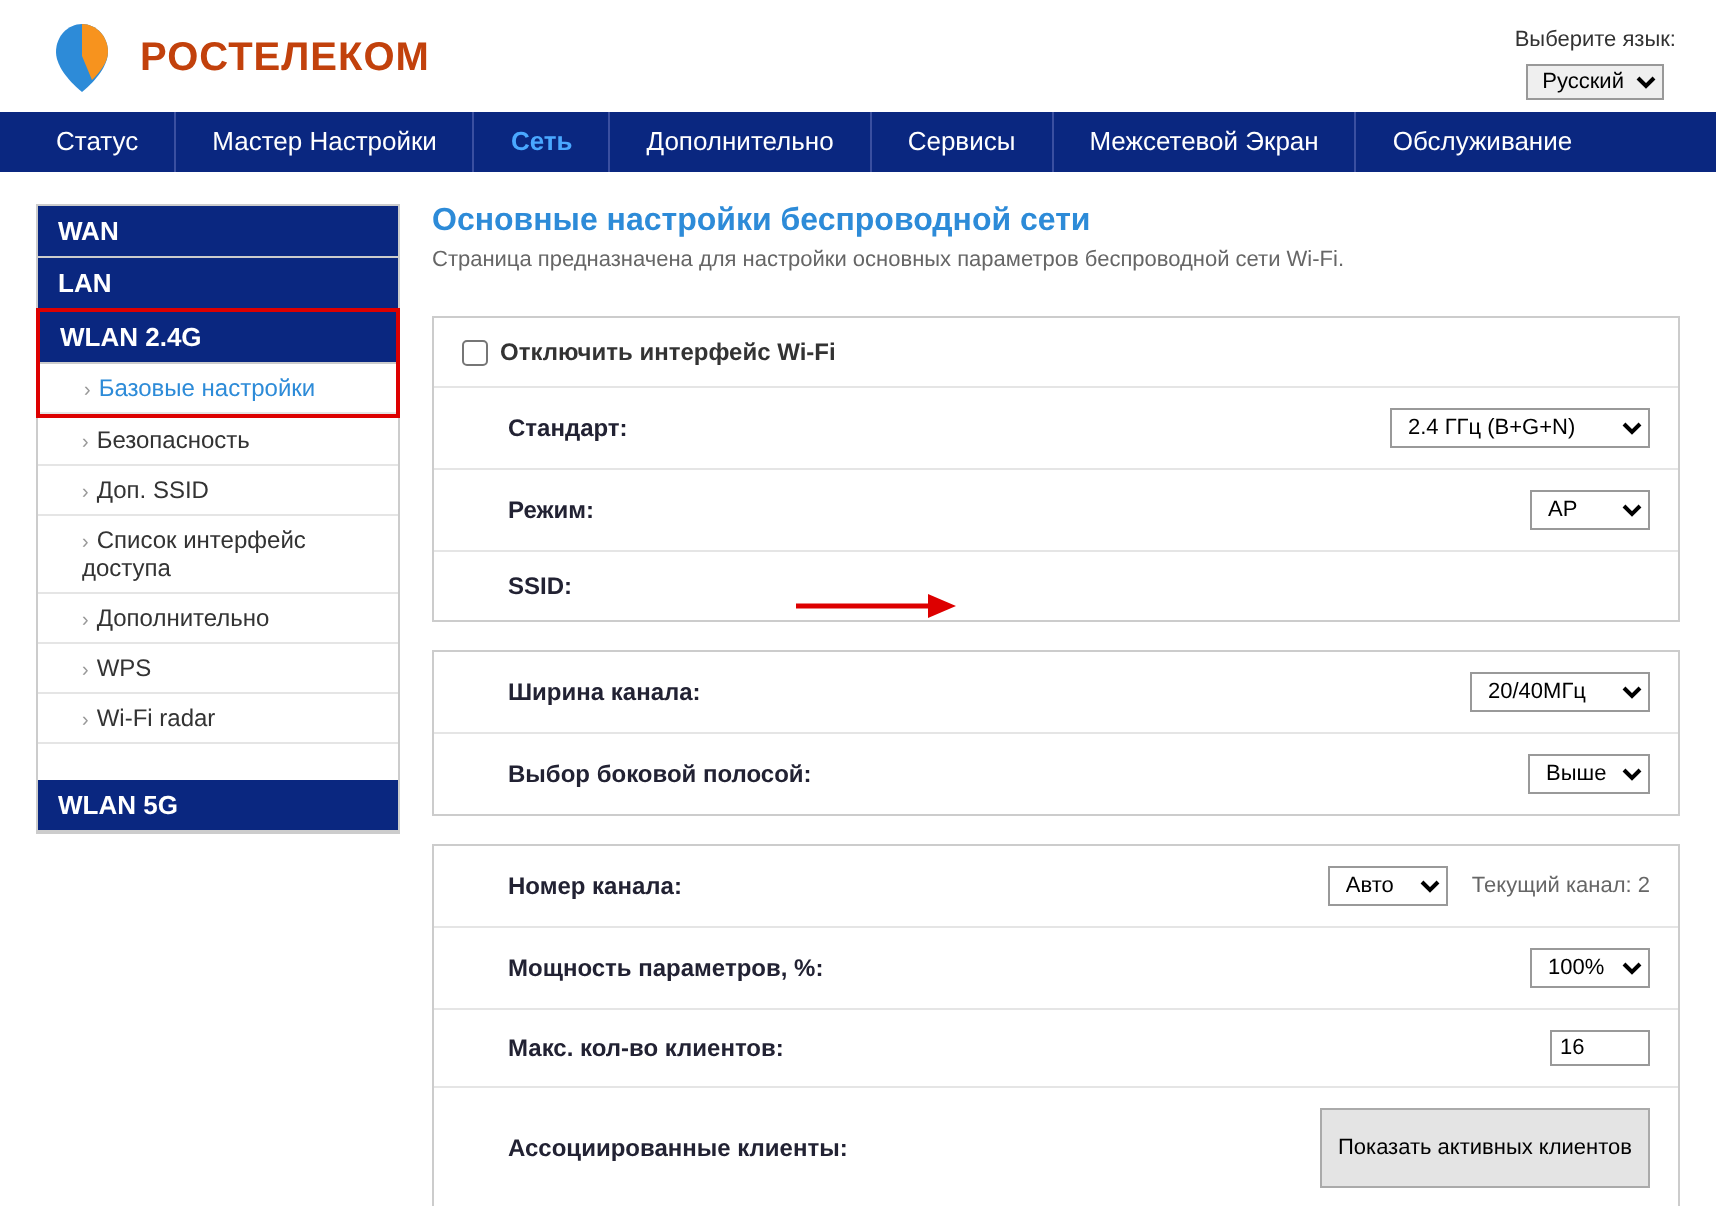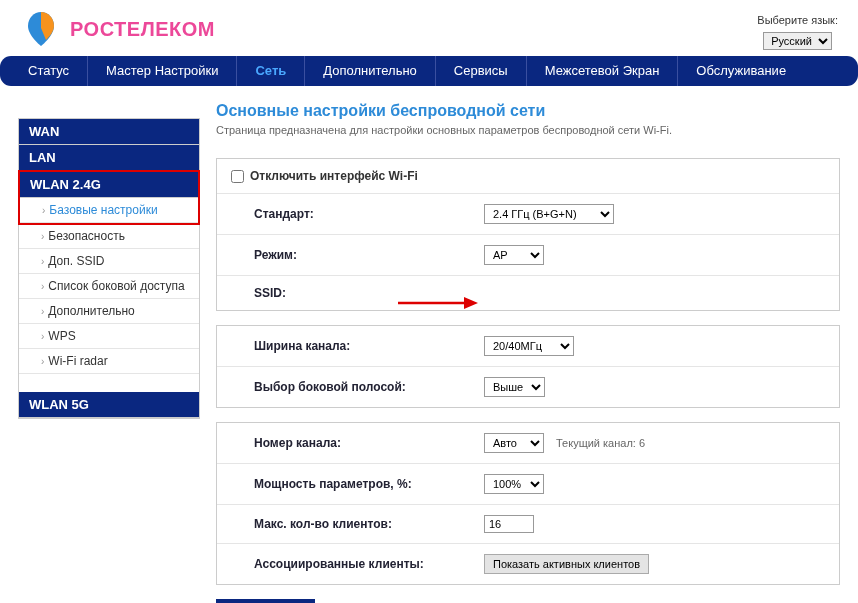--- a/index.html
+++ b/index.html
@@ -1,59 +1,59 @@
 <!DOCTYPE html>
 <html><head>
 <meta charset="utf-8">
 <style>
   * { box-sizing: border-box; margin: 0; padding: 0; }
   body { font-family: Arial, sans-serif; font-size: 12px; background: #fff; color: #333; width: 858px; }
   
   .header { display: flex; justify-content: space-between; align-items: flex-start; padding: 8px 20px 0 20px; }
   .logo-wrap { display: flex; align-items: center; gap: 8px; }
   .logo-icon { width: 42px; height: 42px; }
-  .logo-text { font-size: 20px; font-weight: bold; color: #ec4899; letter-spacing: 0.5px; }
+  .logo-text { font-size: 20px; font-weight: bold; color: #c2410c; letter-spacing: 0.5px; }
   .lang-wrap { display: flex; align-items: center; gap: 6px; padding-top: 6px; flex-direction: column; }
   .lang-label { font-size: 11px; color: #333; }
   .lang-select { font-size: 11px; border: 1px solid #999; padding: 1px 3px; }
   
-  .topnav { background: #0a2780; display: flex; align-items: center; height: 30px; margin-top: 6px; border-radius: 11px; }
+  .topnav { background: #0a2780; display: flex; align-items: center; height: 30px; margin-top: 6px; }
   .topnav a { color: #fff; text-decoration: none; font-size: 13px; padding: 0 18px; line-height: 30px; border-left: 1px solid #3a4fa0; cursor: pointer; }
   .topnav a:first-child { border-left: none; padding-left: 28px; }
   .topnav a.active { color: #4aa8ff; font-weight: bold; }
   
   .main { display: flex; padding: 16px 18px; gap: 16px; }
   
   .sidebar { width: 182px; flex-shrink: 0; }
-  .side-block { border: 1px solid #ccc; margin-top: 16px; }
+  .side-block { border: 1px solid #ccc; }
   .side-head { background: #0a2780; color: #fff; font-weight: bold; font-size: 13px; padding: 5px 10px; border-bottom: 1px solid #ccc; cursor: pointer; }
   .side-sub { padding: 5px 10px 5px 22px; border-bottom: 1px solid #e5e5e5; font-size: 12px; cursor: pointer; }
   .side-sub.active { color: #2d8bd8; }
   .side-sub .chev { color: #999; margin-right: 4px; font-size: 10px; }
   .highlight-wrap { border: 2px solid #d00; margin: -1px; }
   .side-spacer { height: 18px; }
   
   .content { flex: 1; }
   .page-title { color: #2d8bd8; font-size: 16px; font-weight: bold; margin-bottom: 4px; }
   .page-desc { color: #666; font-size: 11px; margin-bottom: 22px; }
   
   .panel { border: 1px solid #ccc; margin-bottom: 14px; }
   .row { display: flex; align-items: center; padding: 10px 14px; border-bottom: 1px solid #e5e5e5; }
   .row:last-child { border-bottom: none; }
   .row-label { width: 230px; font-size: 12px; color: #223; margin-left: 23px; }
   .row-label.bold { font-weight: bold; }
-  .row-control { flex: 1; display: flex; align-items: center; gap: 8px; position: relative; }
+  .row-control { flex: 1; display: flex; align-items: center; gap: 8px; position: relative; justify-content: flex-end; }
   .row-control select, .row-control input[type=text] { font-size: 11px; border: 1px solid #999; padding: 2px 4px; background: #fff; }
   .row-control input[type=text] { width: 150px; }
   .row-control select { min-width: 60px; }
   .ssid-underline { border-bottom: 2px solid #d00 !important; }
   .chk-row { padding: 10px 14px; border-bottom: 1px solid #e5e5e5; display: flex; align-items: center; gap: 6px; }
   .chk-row input { margin: 0; }
   .chk-row label { font-weight: bold; font-size: 12px; }
-  .btn-gray { background: #e4e4e4; border: 1px solid #aaa; padding: 3px 8px; font-size: 11px; cursor: pointer; }
+  .btn-gray { background: #e4e4e4; border: 1px solid #aaa; padding: 13px 8px; font-size: 11px; cursor: pointer; }
   .arrow-ssid { position: absolute; left: -86px; top: 3px; }
   
   .apply-btn { background: #0a2780; color: #fff; border: none; padding: 7px 16px; font-size: 12px; font-weight: bold; cursor: pointer; }
   
   .hint { color: #666; font-size: 11px; margin-left: 4px; }
 </style>
 </head>
 <body>
 
 <div class="header">
@@ -86,21 +86,21 @@
   <div class="sidebar">
     <div class="side-block">
       <div class="side-head">WAN</div>
       <div class="side-head">LAN</div>
       <div class="highlight-wrap">
         <div class="side-head">WLAN 2.4G</div>
         <div class="side-sub active"><span class="chev">›</span><span>Базовые настройки</span></div>
       </div>
       <div class="side-sub"><span class="chev">›</span><span>Безопасность</span></div>
       <div class="side-sub"><span class="chev">›</span><span>Доп. SSID</span></div>
-      <div class="side-sub"><span class="chev">›</span><span>Список боковой доступа</span></div>
+      <div class="side-sub"><span class="chev">›</span><span>Список интерфейс доступа</span></div>
       <div class="side-sub"><span class="chev">›</span><span>Дополнительно</span></div>
       <div class="side-sub"><span class="chev">›</span><span>WPS</span></div>
       <div class="side-sub"><span class="chev">›</span><span>Wi-Fi radar</span></div>
       <div class="side-spacer"></div>
       <div class="side-head">WLAN 5G</div>
     </div>
   </div>
 
   <div class="content">
     <div class="page-title">Основные настройки беспроводной сети</div>
@@ -147,21 +147,21 @@
           <select><option>Выше</option></select>
         </div>
       </div>
     </div>
 
     <div class="panel">
       <div class="row">
         <div class="row-label bold">Номер канала:</div>
         <div class="row-control">
           <select><option>Авто</option></select>
-          <span class="hint">Текущий канал: 6</span>
+          <span class="hint">Текущий канал: 2</span>
         </div>
       </div>
       <div class="row">
         <div class="row-label bold">Мощность параметров, %:</div>
         <div class="row-control">
           <select><option>100%</option></select>
         </div>
       </div>
       <div class="row">
         <div class="row-label bold">Макс. кол-во клиентов:</div>

